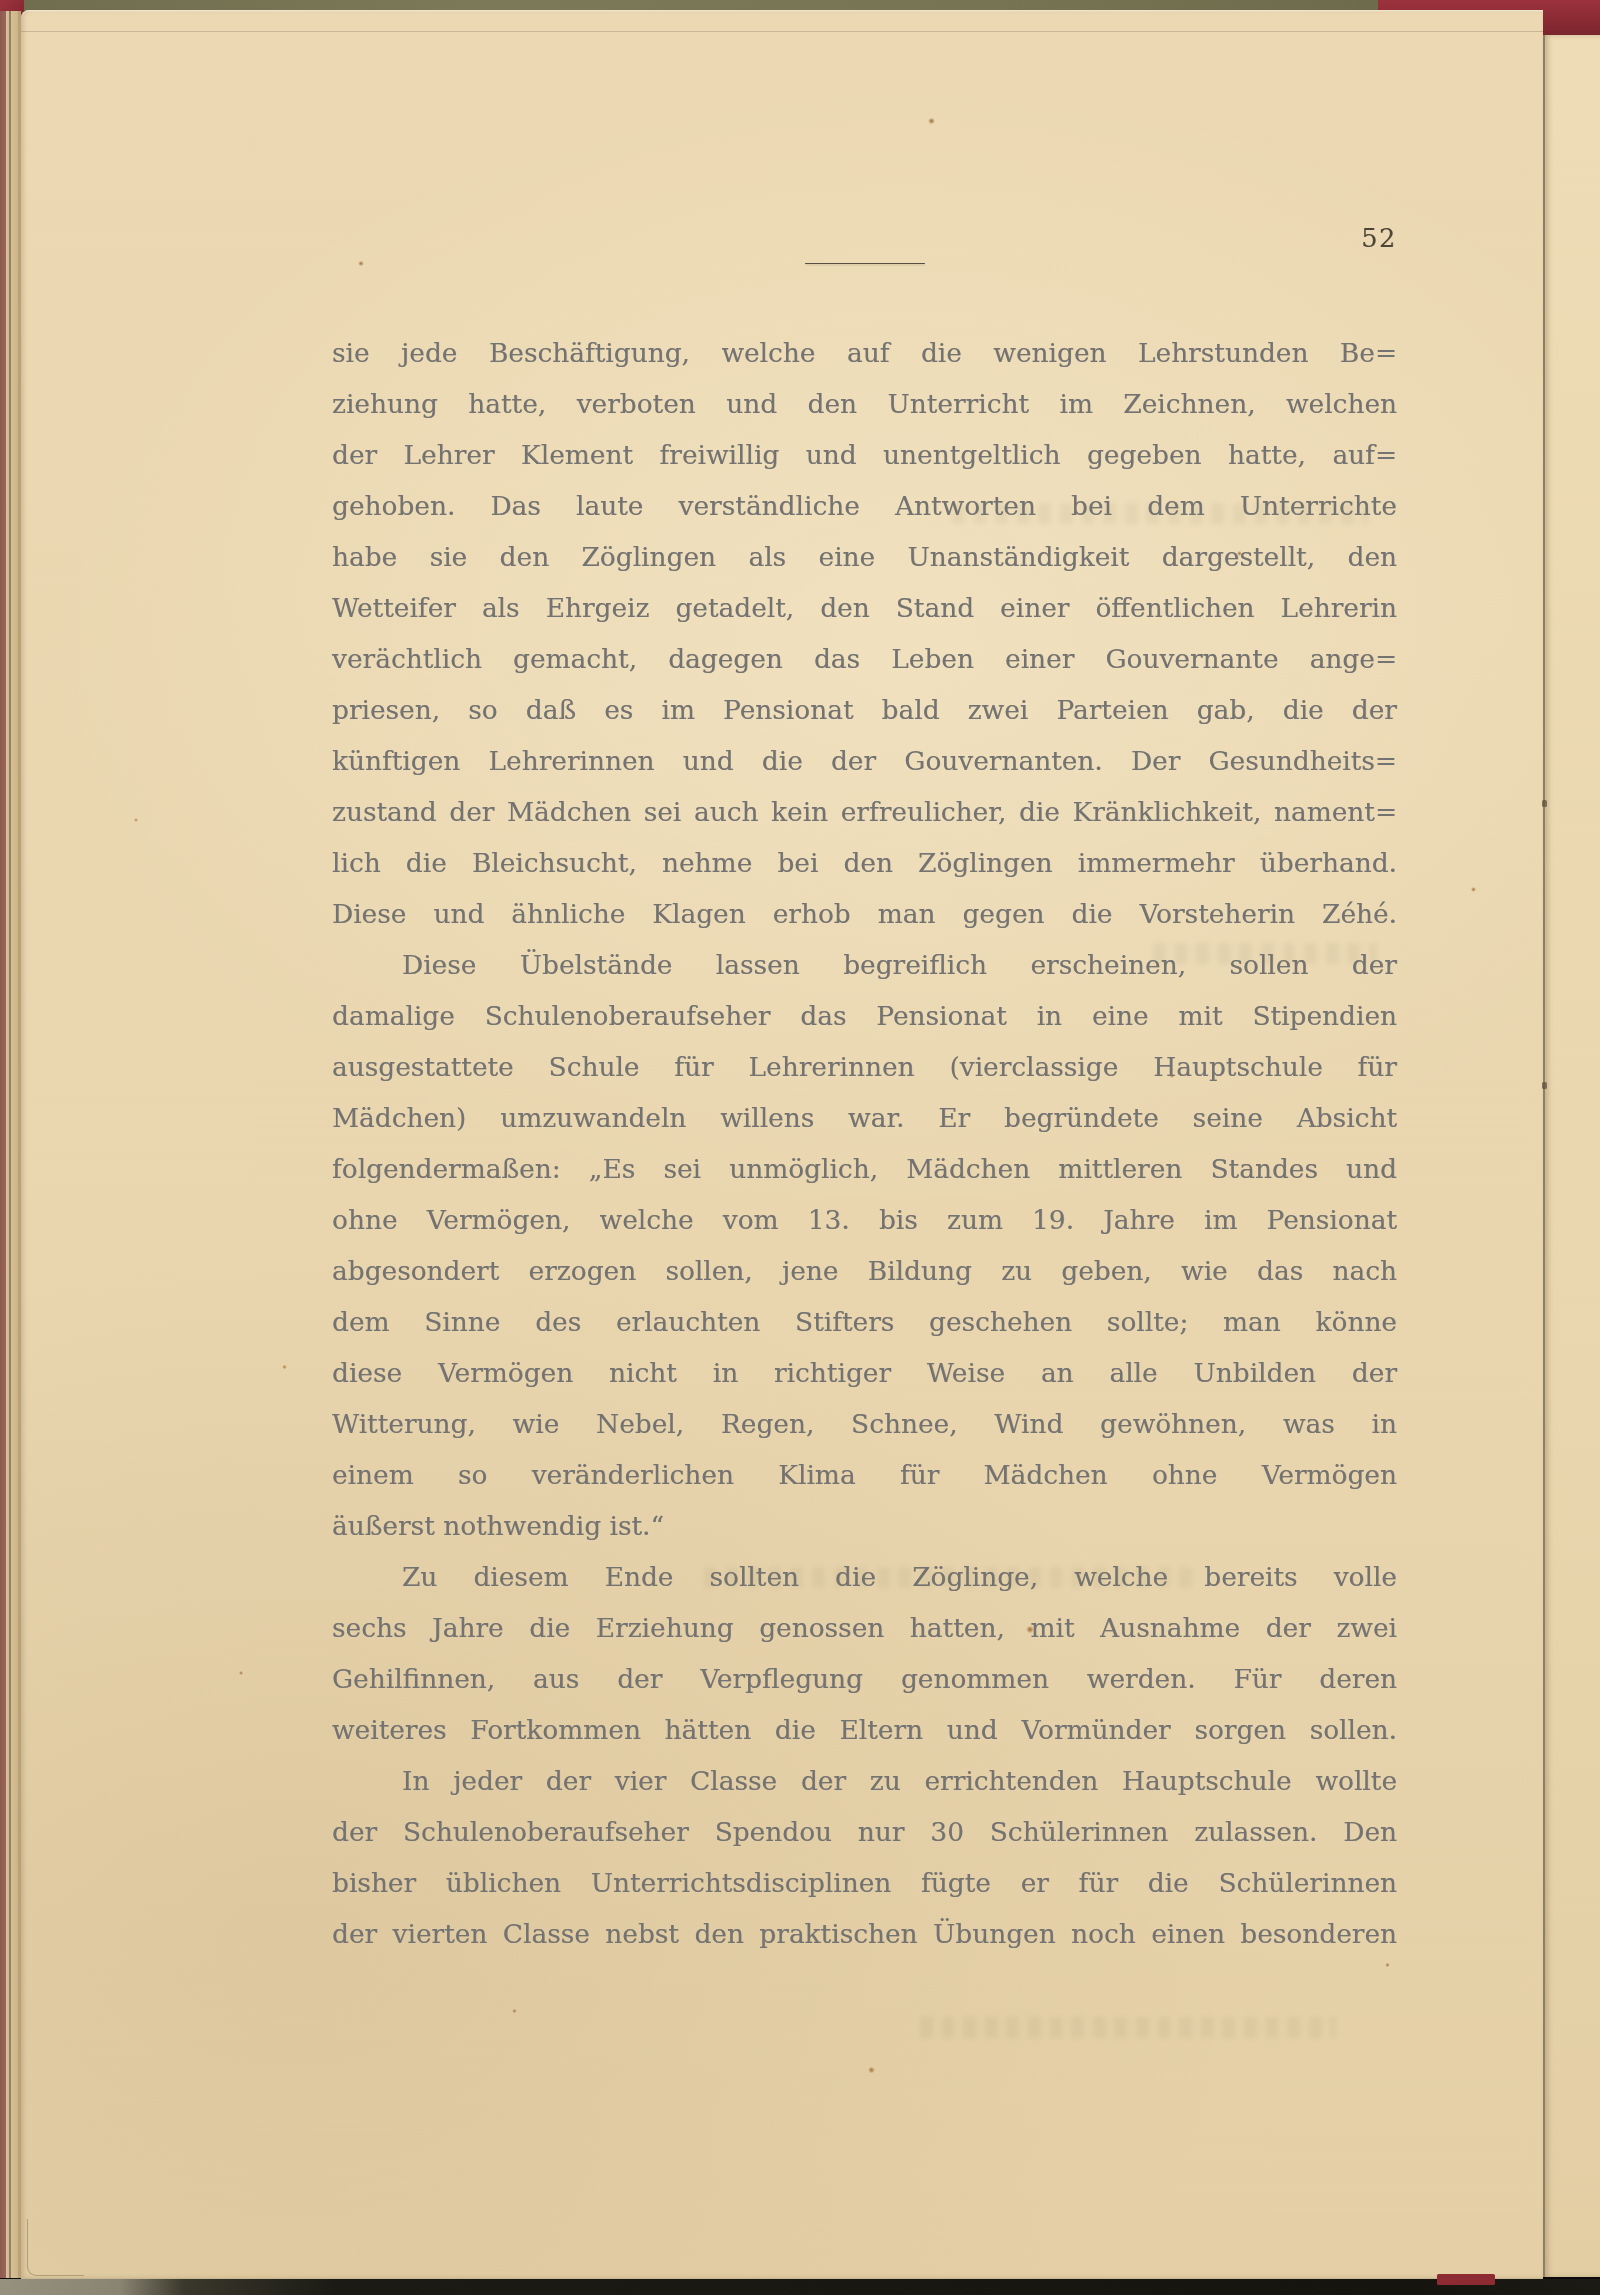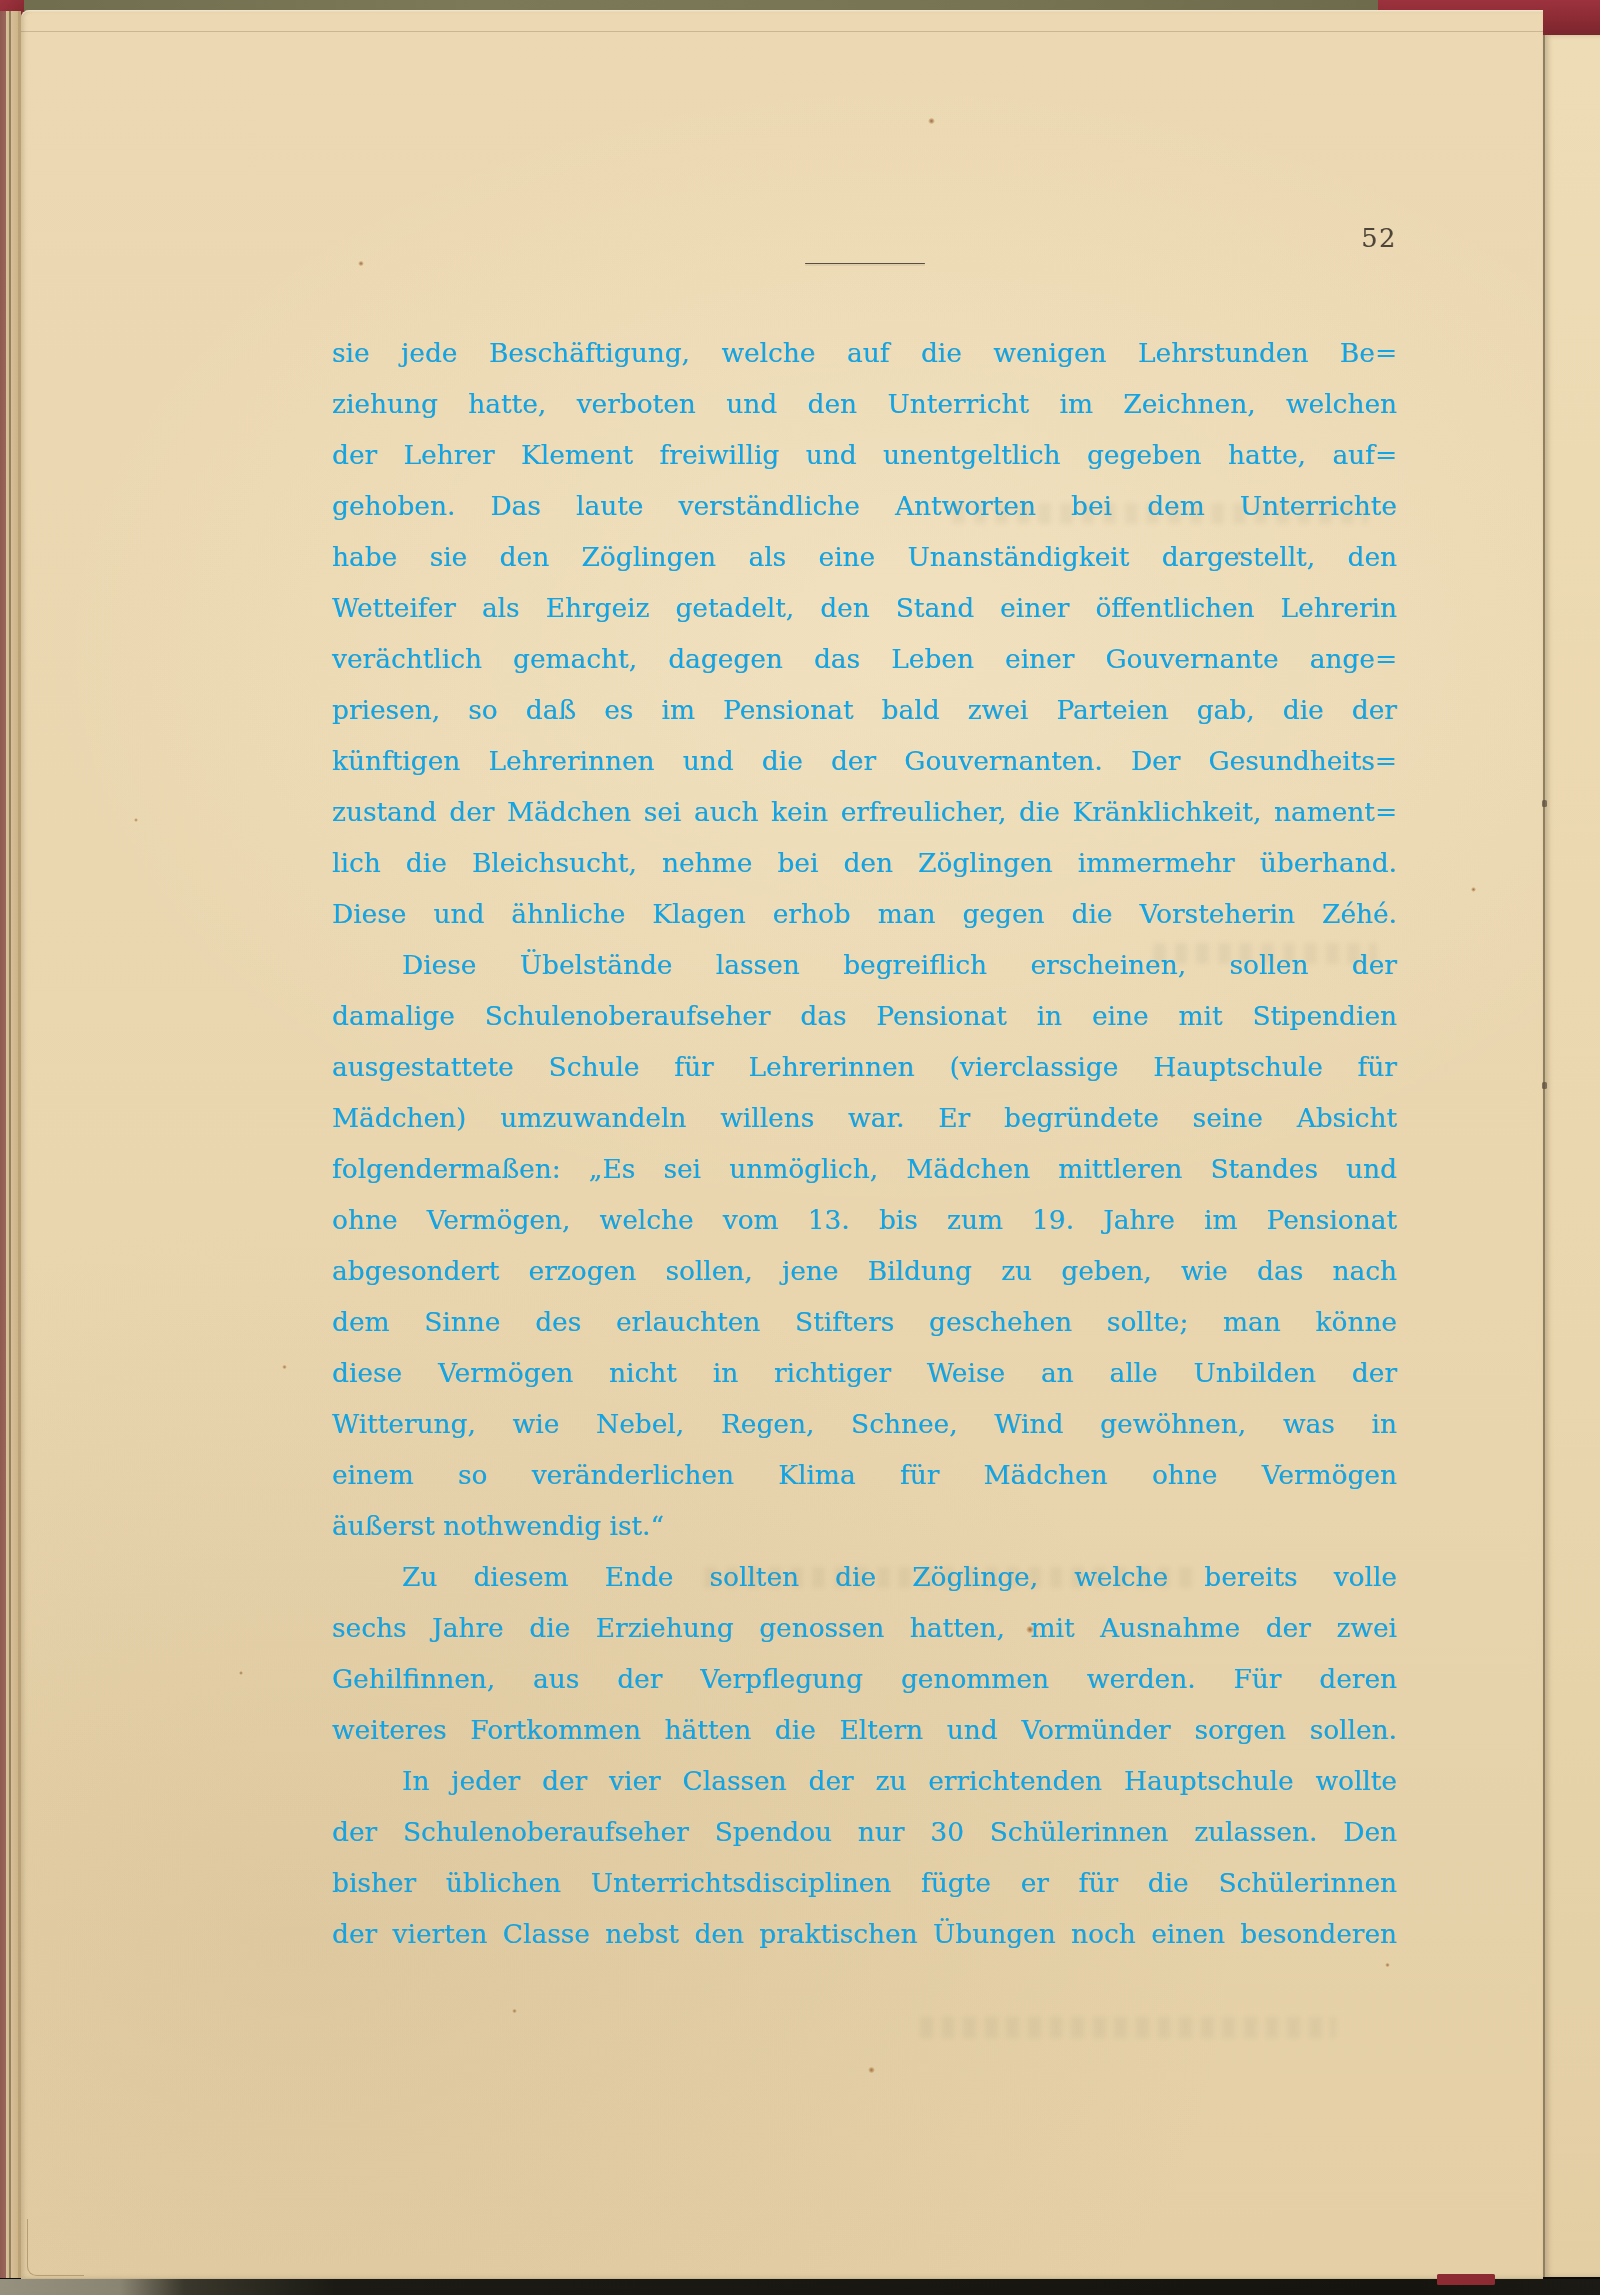--- a/index.html
+++ b/index.html
@@ -78,21 +78,21 @@
     display:inline-block; font-size:25.6px; letter-spacing:1.6px; color:#4e4539;
     text-shadow:0.3px 0.3px 0 rgba(78,69,57,.35);
   }
   .pagenum-rule {
     width:120px; height:1.6px; margin:9.6px auto 0;
     background:#584e41;
     box-shadow:0 1.6px 0 rgba(88,78,65,.18);
     border-radius:0.8px;
   }
   
-  .text-block { position:absolute; left:332px; top:327px; width:1065px; color:#0ea5e9; }
+  .text-block { position:absolute; left:332px; top:327px; width:1065px; color:#737373; }
   .line {
     height:51px; line-height:51px; font-size:26.4px;
     text-align:justify; text-align-last:justify;
     text-shadow:0.3px 0.3px 0 rgba(78,69,57,.32);
   }
   .line.indent { padding-left:70px; }
   .line.p-end  { text-align-last:left; }
   
   .spot { position:absolute; border-radius:50%; }
   
@@ -150,21 +150,21 @@
     <div class="line">abgesondert erzogen sollen, jene Bildung zu geben, wie das nach</div>
     <div class="line">dem Sinne des erlauchten Stifters geschehen sollte; man könne</div>
     <div class="line">diese Vermögen nicht in richtiger Weise an alle Unbilden der</div>
     <div class="line">Witterung, wie Nebel, Regen, Schnee, Wind gewöhnen, was in</div>
     <div class="line">einem so veränderlichen Klima für Mädchen ohne Vermögen</div>
     <div class="line p-end">äußerst nothwendig ist.“</div>
     <div class="line indent">Zu diesem Ende sollten die Zöglinge, welche bereits volle</div>
     <div class="line">sechs Jahre die Erziehung genossen hatten, mit Ausnahme der zwei</div>
     <div class="line">Gehilfinnen, aus der Verpflegung genommen werden. Für deren</div>
     <div class="line">weiteres Fortkommen hätten die Eltern und Vormünder sorgen sollen.</div>
-    <div class="line indent">In jeder der vier Classen der zu errichtenden Hauptschule wollte</div>
+    <div class="line indent">In jeder der vier Classe der zu errichtenden Hauptschule wollte</div>
     <div class="line">der Schulenoberaufseher Spendou nur 30 Schülerinnen zulassen. Den</div>
     <div class="line">bisher üblichen Unterrichtsdisciplinen fügte er für die Schülerinnen</div>
     <div class="line">der vierten Classe nebst den praktischen Übungen noch einen besonderen</div>
   </div>
 
   <div class="spot" style="left:358px;top:261px;width:5.6px;height:4.8px;background:radial-gradient(circle,#a4703f 0%,rgba(164,112,63,0) 75%);"></div>
   <div class="spot" style="left:928px;top:118px;width:7.2px;height:5.6px;background:radial-gradient(circle,#9c6a3c 0%,rgba(156,106,60,0) 75%);"></div>
   <div class="spot" style="left:1237px;top:551px;width:4.8px;height:4.8px;background:radial-gradient(circle,#a7743f 0%,rgba(167,116,63,0) 75%);"></div>
   <div class="spot" style="left:1471px;top:887px;width:4.8px;height:4.8px;background:radial-gradient(circle,#a7743f 0%,rgba(167,116,63,0) 75%);"></div>
   <div class="spot" style="left:282px;top:1365px;width:4.8px;height:4px;background:radial-gradient(circle,#ad7a42 0%,rgba(173,122,66,0) 75%);"></div>

